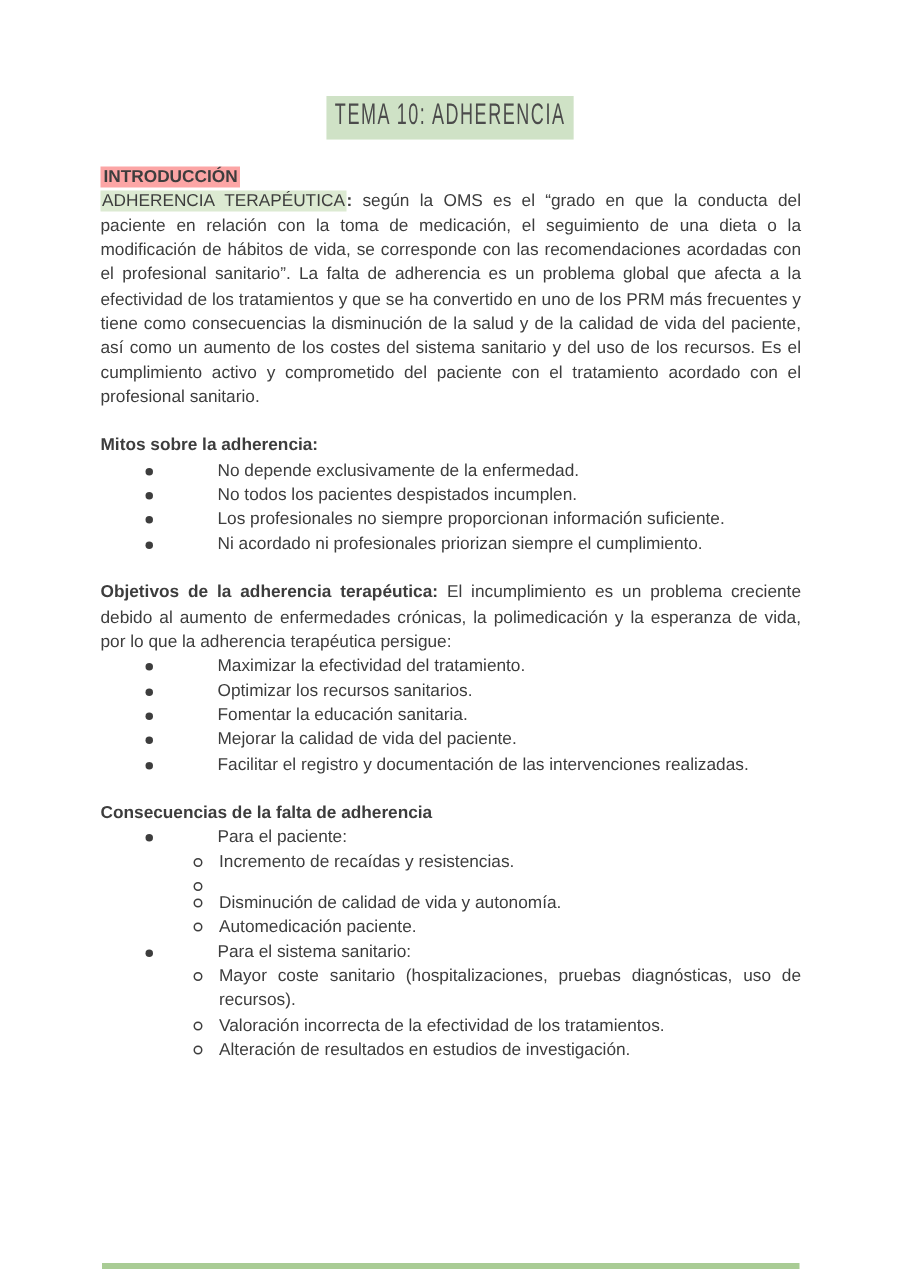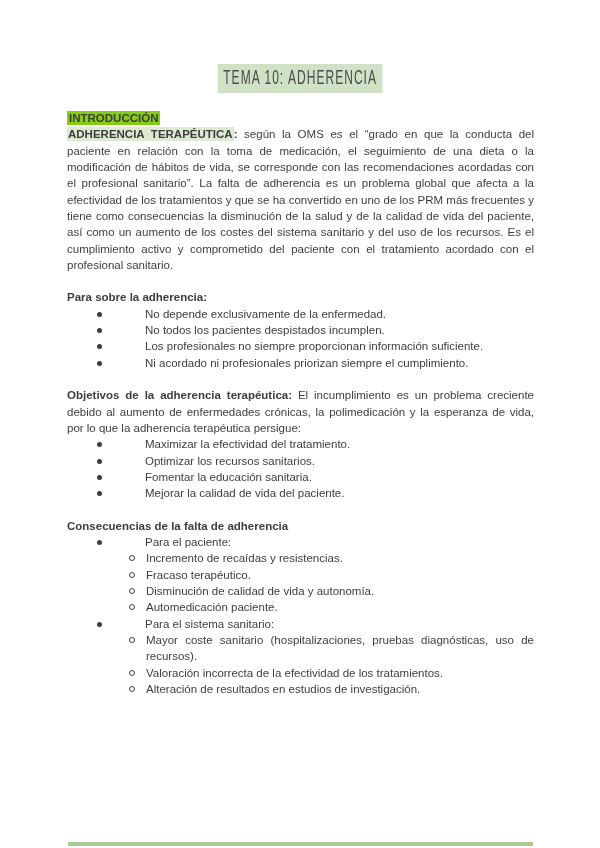--- a/index.html
+++ b/index.html
@@ -34,27 +34,27 @@
   .title-text{
     font-size:15px;
     letter-spacing:1.3px;
     color:#4b4b4b;
     font-weight:normal;
     white-space:nowrap;
   }
   
   .sec-intro{margin-top:16px;}
   .hl-strong{
-    background:#84cc16;
+    background:#fca5a5;
     font-weight:bold;
     padding:1px 2px;
   }
   .hl-light{
     background:#dcead2;
-    font-weight:bold;
+    font-weight:normal;
     padding:1px 1px;
   }
   p{margin:0;}
   .justify{text-align:justify;}
   .bold{font-weight:bold;}
   
   .block{margin-top:16px;}
   .heading{font-weight:bold;}
   
   .list{margin:0;}
@@ -99,21 +99,21 @@
     <div class="title-wrap">
       <span class="title-hl"><span class="title-text">TEMA 10: ADHERENCIA</span></span>
     </div>
 
     <div class="sec-intro">
       <span class="hl-strong">INTRODUCCIÓN</span>
       <p class="justify"><span class="hl-light">ADHERENCIA TERAPÉUTICA</span><span class="bold">: </span><span>según la OMS es el “grado en que la conducta del paciente en relación con la toma de medicación, el seguimiento de una dieta o la modificación de hábitos de vida, se corresponde con las recomendaciones acordadas con el profesional sanitario”. La falta de adherencia es un problema global que afecta a la efectividad de los tratamientos y que se ha convertido en uno de los PRM más frecuentes y tiene como consecuencias la disminución de la salud y de la calidad de vida del paciente, así como un aumento de los costes del sistema sanitario y del uso de los recursos. Es el cumplimiento activo y comprometido del paciente con el tratamiento acordado con el profesional sanitario.</span></p>
     </div>
 
     <div class="block">
-      <div class="heading">Para sobre la adherencia:</div>
+      <div class="heading">Mitos sobre la adherencia:</div>
       <div class="list">
         <div class="li li1">
             <span class="dot"></span>
             <span class="txt">No depende exclusivamente de la enfermedad.</span>
           </div>
         <div class="li li1">
             <span class="dot"></span>
             <span class="txt">No todos los pacientes despistados incumplen.</span>
           </div>
         <div class="li li1">
@@ -139,38 +139,41 @@
             <span class="txt">Optimizar los recursos sanitarios.</span>
           </div>
         <div class="li li1">
             <span class="dot"></span>
             <span class="txt">Fomentar la educación sanitaria.</span>
           </div>
         <div class="li li1">
             <span class="dot"></span>
             <span class="txt">Mejorar la calidad de vida del paciente.</span>
           </div>
+        <div class="li li1">
+            <span class="dot"></span>
+            <span class="txt">Facilitar el registro y documentación de las intervenciones realizadas.</span>
+          </div>
       </div>
     </div>
 
     <div class="block">
       <div class="heading">Consecuencias de la falta de adherencia</div>
       <div class="list">
 
         <div class="li li1">
             <span class="dot"></span>
             <span class="txt">Para el paciente:</span>
           </div>
         <div class="li li2">
             <span class="circle"></span>
             <span class="txt">Incremento de recaídas y resistencias.</span>
           </div>
         <div class="li li2">
             <span class="circle"></span>
-            <span class="txt">Fracaso terapéutico.</span>
           </div>
         <div class="li li2">
             <span class="circle"></span>
             <span class="txt">Disminución de calidad de vida y autonomía.</span>
           </div>
         <div class="li li2">
             <span class="circle"></span>
             <span class="txt">Automedicación paciente.</span>
           </div>
 

